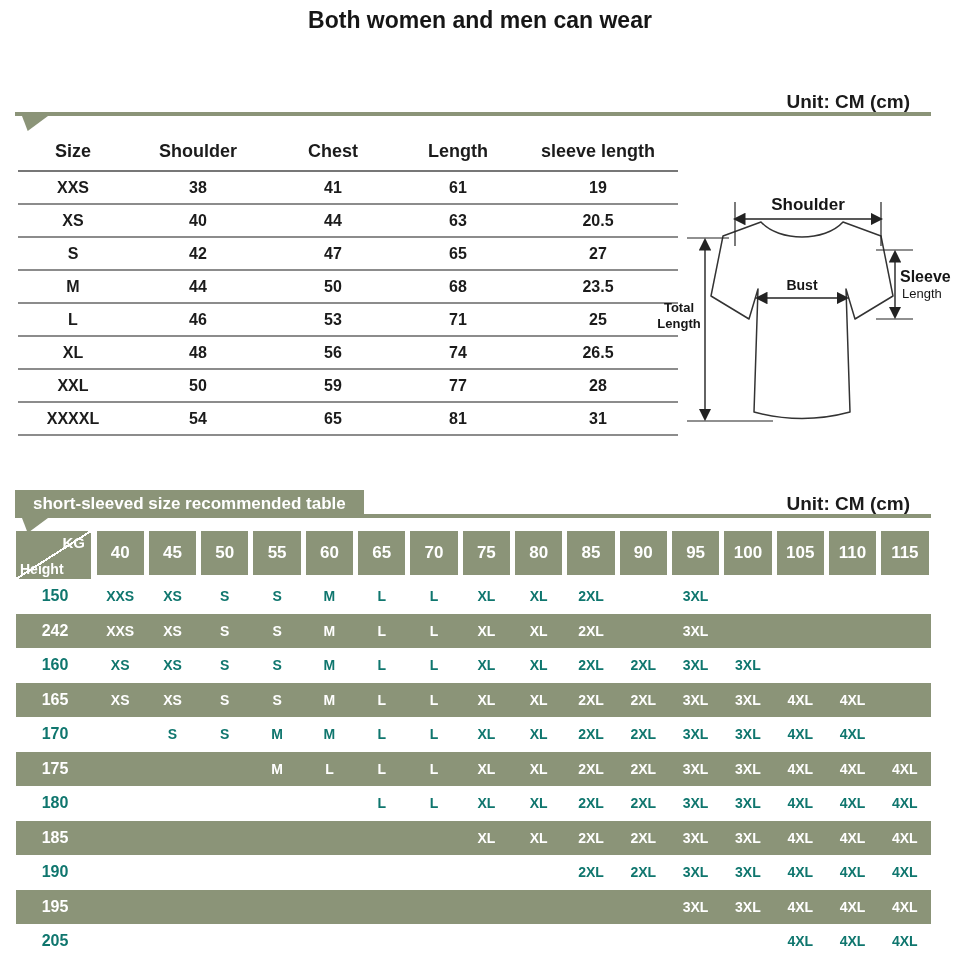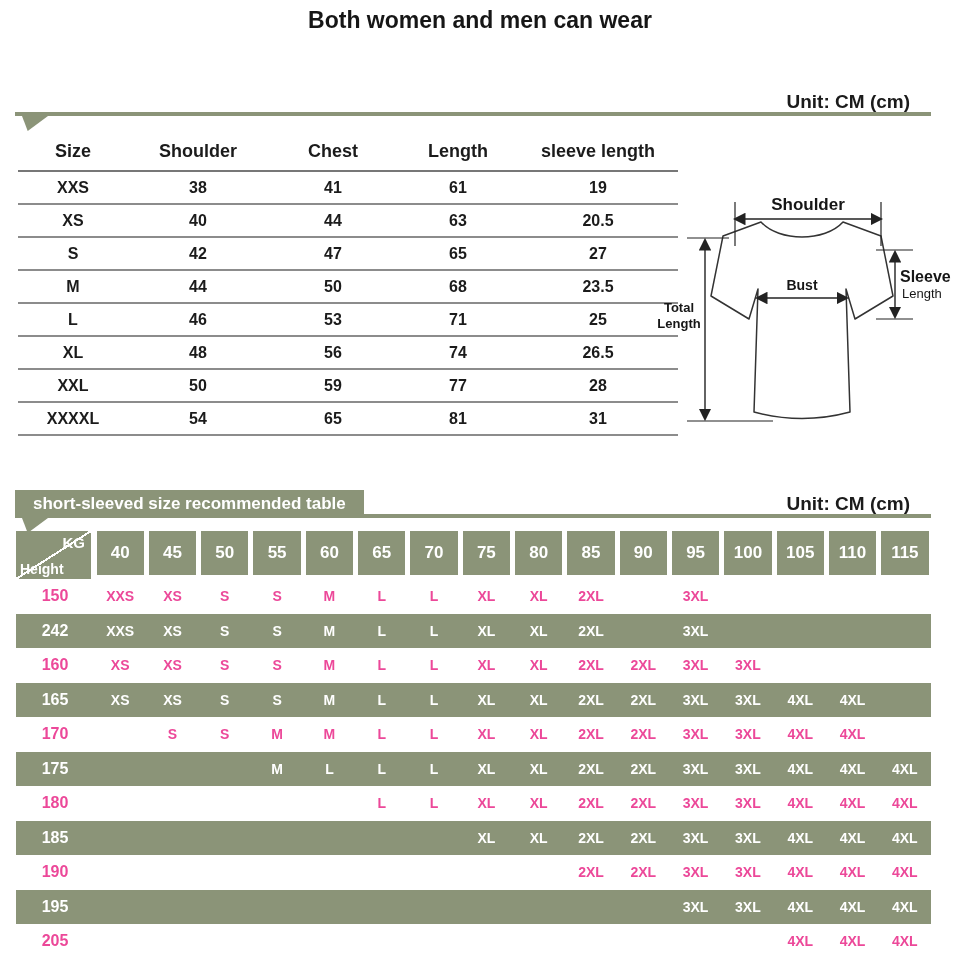--- a/index.html
+++ b/index.html
@@ -49,21 +49,21 @@
   .corner{position:relative;margin-right:3px;height:100%;color:#fff;font-weight:bold;
           background-color:var(--green);
           background-image:linear-gradient(to bottom right,
             transparent calc(50% - 1px), #fff calc(50% - 1px),
             #fff calc(50% + 1px), transparent calc(50% + 1px));}
   .corner .kg{position:absolute;top:3px;right:6px;font-size:15px;}
   .corner .hgt{position:absolute;bottom:2px;left:4px;font-size:14px;}
   .rec-rows{margin-top:0;}
   .rrow{display:grid;grid-template-columns:78px repeat(16,1fr);height:34.5px;align-items:center;}
   .rrow.green{background:var(--green);color:#fff;}
-  .rrow.white{background:#fff;color:#ec4899;}
+  .rrow.white{background:#fff;color:#0f766e;}
   .rrow div{text-align:center;font-weight:bold;font-size:14px;overflow:hidden;}
   .rrow .hcell{font-size:16px;}
 </style>
 </head>
 <body>
 
 <div class="page">
 
   <div class="title">
     <div>Both women and men can wear</div>

